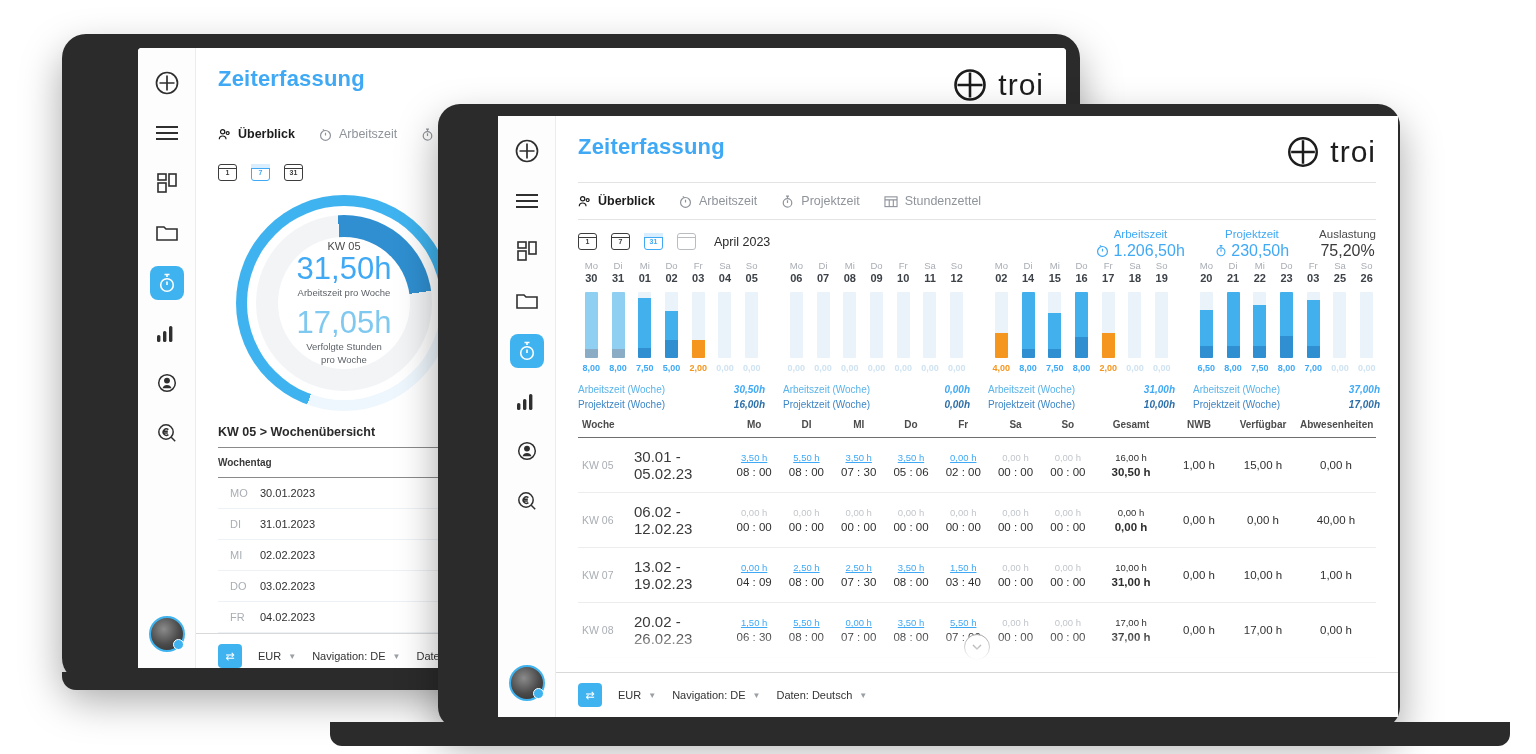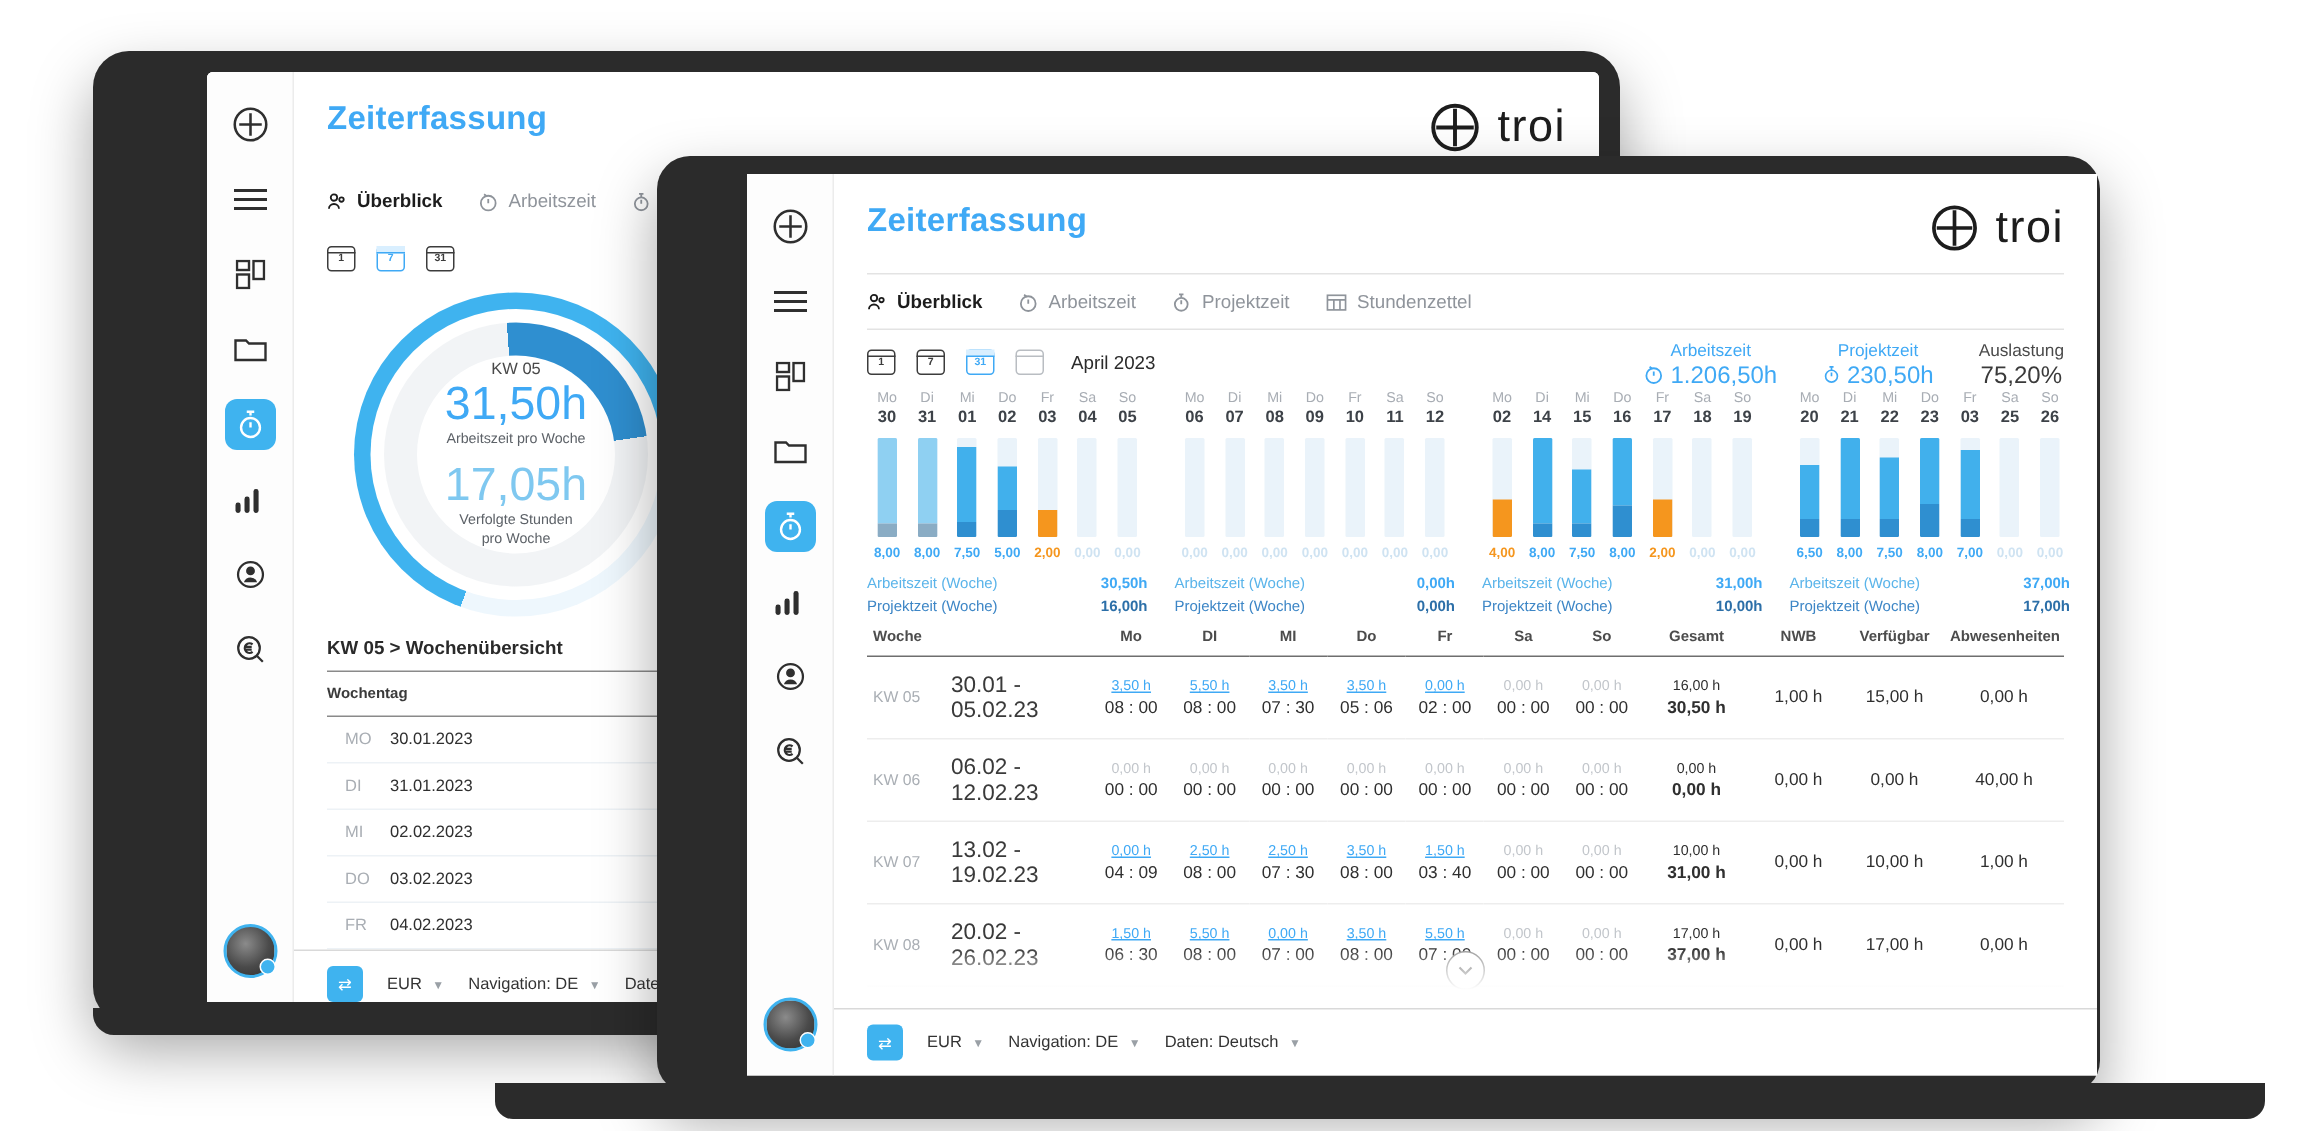--- a/index.html
+++ b/index.html
@@ -122,21 +122,21 @@
     overflow: hidden;
   }
   .seg-top { width: 100%; }
   .seg-bot { width: 100%; }
   .wk-vals { display: flex; margin-top: 5px; }
   .wk-val { flex: 1; text-align: center; font-size: 9px; font-weight: 700; }
   .wk-sum { margin-top: 9px; }
   .sum-row { display: flex; justify-content: space-between; font-size: 10px; line-height: 15px; }
   .sum-a { color: #5ab4ea; }
   .sum-b { color: #3d86c6; }
-  .sum-v { font-weight: 700; color: #3fa9f5; }
+  .sum-v { font-weight: 700; color: #3fa9f5; font-style: italic; }
   .sum-v.b { color: #2c6fa8; }
 
   
   .tablewrap { flex: 1; padding: 0 22px; position: relative; overflow: hidden; }
   .table-head-row { display: flex; align-items: center; justify-content: space-between; padding: 12px 0 8px 0; }
   .breadcrumb { font-size: 12.5px; font-weight: 700; color: #2a2a2a; }
   .newproj {
     background: #3fb3ef; color: #fff; border: none; border-radius: 4px;
     font-size: 10.5px; padding: 7px 13px; display: flex; align-items: center; gap: 6px;
     font-family: "Liberation Sans", sans-serif;

